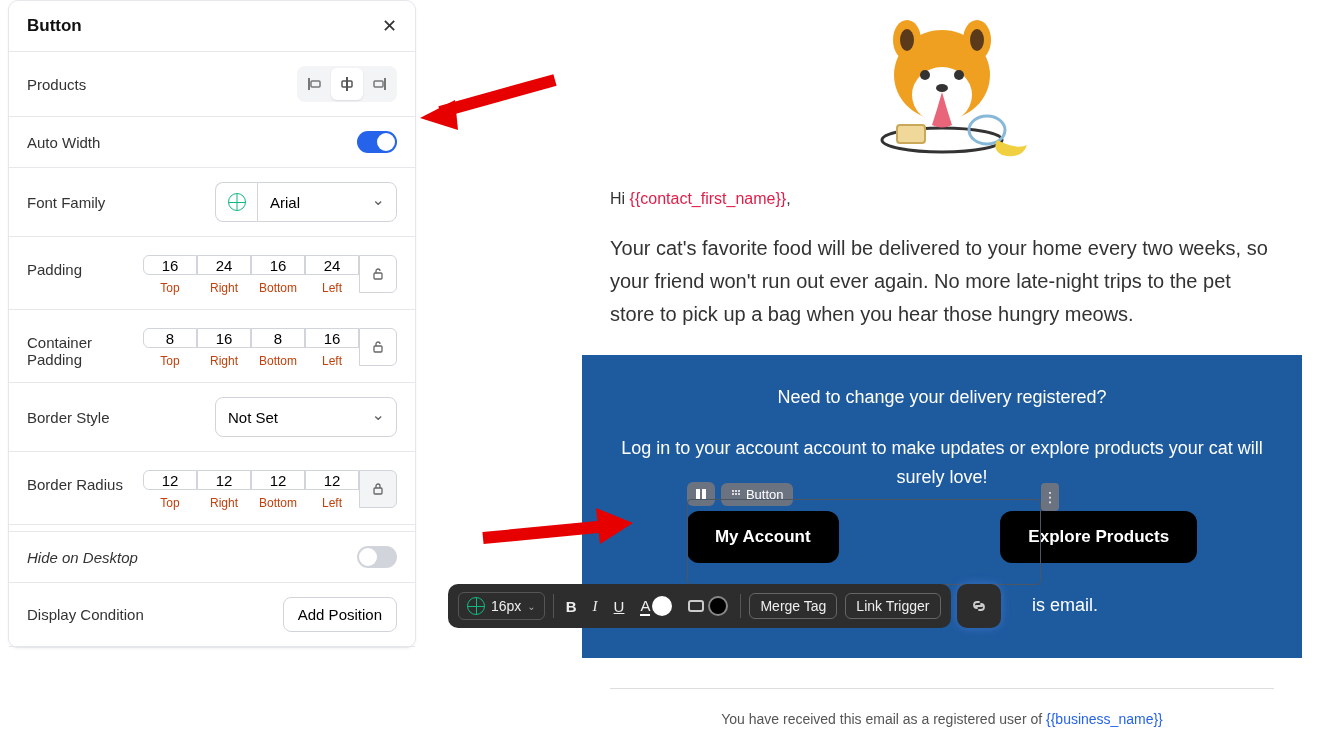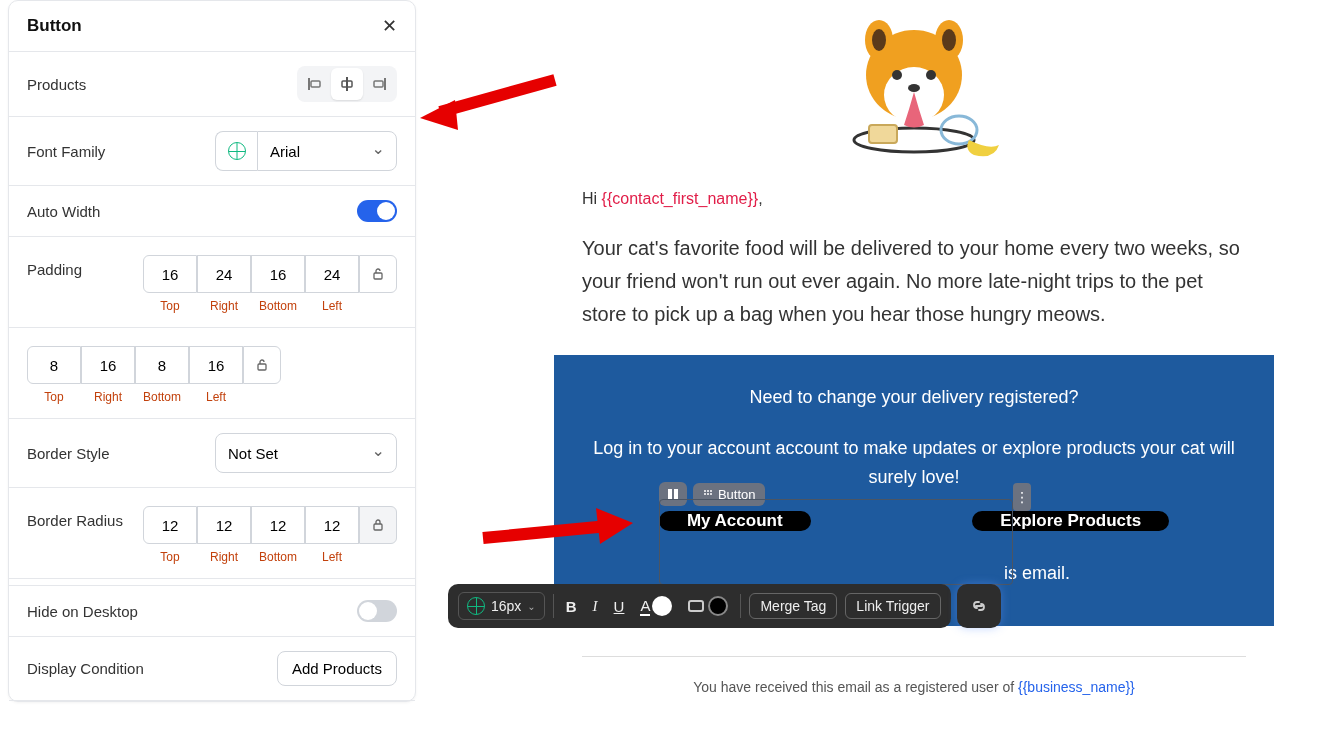--- a/index.html
+++ b/index.html
@@ -25,44 +25,44 @@
 .font-select-wrap { position: relative; }
 .font-select-wrap::after { content: "⌄"; position: absolute; right: 12px; top: 8px; pointer-events: none; color: #666; font-size: 16px; }
 
 .toggle { width: 40px; height: 22px; background: #2563eb; border-radius: 11px; position: relative; cursor: pointer; }
 .toggle::after { content: ""; position: absolute; width: 18px; height: 18px; background: #fff; border-radius: 50%; top: 2px; right: 2px; }
 .toggle.off { background: #d1d5db; }
 .toggle.off::after { right: auto; left: 2px; }
 
 .spacing-grid { display: flex; gap: 0; margin-top: 4px; }
 .spacing-col { display: flex; flex-direction: column; align-items: center; }
-.spacing-input { width: 54px; height: 38px; border: 1px solid #d1d5db; text-align: center; font-size: 15px; border-radius: 0; }
+.spacing-input { width: 54px; height: 20px; border: 1px solid #d1d5db; text-align: center; font-size: 15px; border-radius: 0; }
 .spacing-col:first-child .spacing-input { border-radius: 6px 0 0 6px; }
 .spacing-lock { width: 38px; height: 38px; border: 1px solid #d1d5db; border-radius: 0 6px 6px 0; display: flex; align-items: center; justify-content: center; cursor: pointer; background: #fff; }
 .spacing-sub { font-size: 12px; color: #c2410c; margin-top: 6px; }
 .spacing-row-wrap { display: flex; justify-content: flex-start; align-items: flex-start; width: 100%; }
 .spacing-row-wrap .label { padding-top: 10px; width: 120px; }
 
 .border-select { width: 182px; height: 40px; border: 1px solid #d1d5db; border-radius: 8px; padding: 0 30px 0 12px; font-size: 15px; background: #fff; }
 
 .add-cond { padding: 8px 14px; border: 1px solid #d1d5db; border-radius: 8px; background: #fff; font-size: 15px; cursor: pointer; font-weight: 500; }
 
 
-.preview { position: absolute; left: 554px; top: 0; width: 720px; }
+.preview { position: absolute; left: 582px; top: 0; width: 720px; }
 .dog-img { width: 200px; height: 170px; margin: 0 auto; display: block; }
 .greeting { font-size: 16px; color: #333; margin-top: 20px; margin-left: 28px; }
 .greeting .merge { color: #e11d48; }
 .body-text { font-size: 20px; color: #333; line-height: 1.65; margin: 24px 28px 12px; }
 
 .blue-box { background: #1e5a9e; color: #fff; margin-top: 24px; padding: 28px 24px 38px; }
 .blue-box p { font-size: 18px; text-align: center; line-height: 1.6; }
 .blue-box p + p { margin-top: 22px; }
 
 .btn-row { display: flex; justify-content: space-around; margin-top: 20px; position: relative; }
-.email-btn { background: #000; color: #fff; font-size: 17px; font-weight: 700; padding: 0 28px; border-radius: 12px; }
+.email-btn { background: #000; color: #fff; font-size: 17px; font-weight: 700; padding: 16px 28px; border-radius: 12px; }
 
 .sel-wrap { position: absolute; left: 0px; top: -12px; width: 354px; height: 86px; border: 1px solid #4b5563; border-radius: 4px; }
 .sel-handle { position: absolute; right: -19px; top: -17px; width: 18px; height: 28px; background: #6b7280; border-radius: 4px; color: #fff; display:flex; align-items:center; justify-content:center; font-size:14px; }
 .sel-pill { position: absolute; left: 0; top: -29px; display: flex; align-items: center; gap: 6px; }
 .sel-pill-btn { background: #6b7280; color: #fff; padding: 4px 10px; border-radius: 6px; font-size: 13px; display: flex; align-items: center; gap: 5px; }
 .sel-pill-small { background: #6b7280; width: 28px; height: 24px; border-radius: 6px; display:flex; align-items:center; justify-content:center;}
 
 .foot-text { text-align: center; font-size: 14px; color: #555; margin-top: 22px; }
 .foot-text .b { color: #2563eb; }
 .hr { border: none; border-top: 1px solid #ddd; margin: 30px 28px 0; }
@@ -121,34 +121,34 @@
       <div class="seg-btn">
         <svg class="seg-icon" viewBox="0 0 16 16">
             <rect x="13" y="2" width="2" height="12" fill="#777"></rect>
             <rect x="3" y="5" width="9" height="6" rx="1" fill="none" stroke="#777" stroke-width="1.5"></rect>
           </svg>
       </div>
     </div>
   </div>
 
   <div class="row">
+    <span class="label">Auto Width</span>
+    <div class="toggle"></div>
+  </div>
+
+  <div class="row">
     <span class="label">Font Family</span>
     <div class="font-group">
       <div class="globe-btn">
           <span class="globe-icon"></span>
         </div>
       <div class="font-select-wrap">
         <input class="font-select" readonly="" value="Arial" style="">
       </div>
     </div>
-  </div>
-
-  <div class="row">
-    <span class="label">Auto Width</span>
-    <div class="toggle"></div>
   </div>
 
   <div class="row multi">
     <div class="spacing-row-wrap">
       <span class="label">Padding</span>
       <div>
         <div class="spacing-grid">
           <div class="spacing-col">
               <input class="spacing-input" value="16" style="">
               <span class="spacing-sub">Top</span>
@@ -171,20 +171,21 @@
                 <path d="M5 6 V4 a2 2 0 0 1 4 0" fill="none" stroke="#666" stroke-width="1.3"></path>
               </svg>
             </div>
         </div>
       </div>
     </div>
   </div>
 
   <div class="row multi">
     <div class="spacing-row-wrap">
+      <span class="label">Container Padding</span>
       <div>
         <div class="spacing-grid">
           <div class="spacing-col">
               <input class="spacing-input" value="8" style="">
               <span class="spacing-sub">Top</span>
             </div>
           <div class="spacing-col">
               <input class="spacing-input" value="16" style="">
               <span class="spacing-sub">Right</span>
             </div>
@@ -239,28 +240,28 @@
               <svg class="lock-svg" viewBox="0 0 14 14">
                 <rect x="3" y="6" width="8" height="6" rx="1" fill="none" stroke="#666" stroke-width="1.3"></rect>
                 <path d="M5 6 V4 a2 2 0 0 1 4 0 v2" fill="none" stroke="#666" stroke-width="1.3"></path>
               </svg>
             </div>
         </div>
       </div>
     </div>
   </div>
 
-  <div class="row" style="border-top:1px solid #e5e7eb; margin-top:6px;">
+  <div class="row" style="border-top:1px solid #e5e7eb; margin-top:6px;font-style:italic;">
     <span class="label">Hide on Desktop</span>
     <div class="toggle off"></div>
   </div>
 
   <div class="row">
     <span class="label">Display Condition</span>
-    <button class="add-cond">Add Products</button>
+    <button class="add-cond">Add Position</button>
   </div>
 </div>
 
 <div class="preview">
   <svg class="dog-img" viewBox="0 0 200 170">
     <ellipse cx="100" cy="140" rx="60" ry="12" fill="none" stroke="#333" stroke-width="3"></ellipse>
     <ellipse cx="100" cy="75" rx="48" ry="45" fill="#f0a020"></ellipse>
     <ellipse cx="100" cy="95" rx="30" ry="28" fill="#fff"></ellipse>
     <ellipse cx="65" cy="40" rx="14" ry="20" fill="#f0a020"></ellipse>
     <ellipse cx="135" cy="40" rx="14" ry="20" fill="#f0a020"></ellipse>

